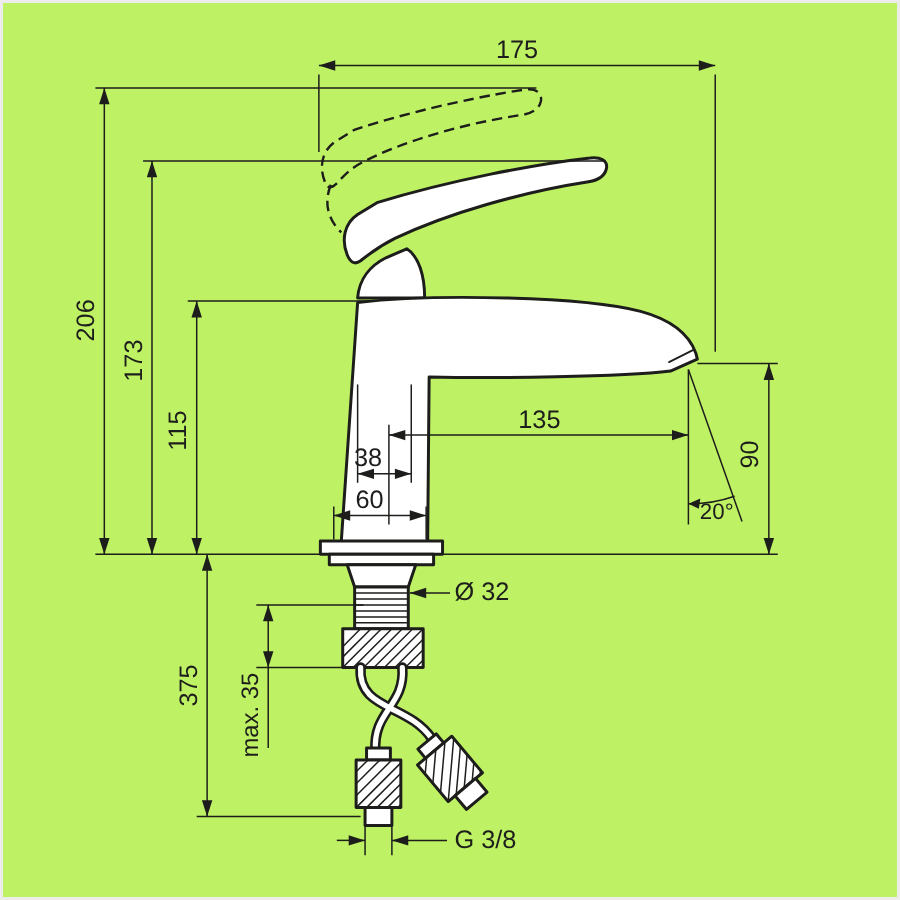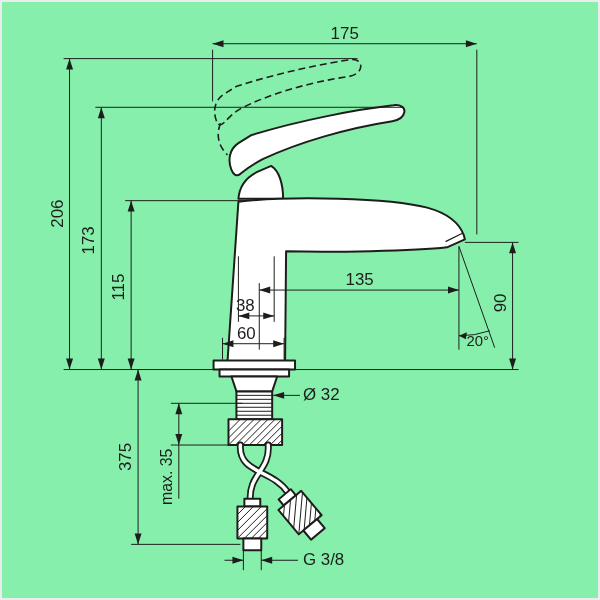--- a/index.html
+++ b/index.html
@@ -1,18 +1,18 @@
 <!DOCTYPE html>
 <html><head>
 <meta charset="utf-8">
 <style>
   html,body{margin:0;padding:0;background:#ffffff;}
   .frame{
     width:600px;height:600px;box-sizing:border-box;
-    background:#86efac;border:2px solid #ececec;
+    background:#bef264;border:2px solid #ececec;
     font-family:"Liberation Sans", sans-serif;
   }
   svg{display:block;width:100%;height:100%;}
   .outline{stroke:#1d1d1b;stroke-width:2;fill:#ffffff;stroke-linejoin:round;stroke-linecap:round;}
   .outline-thin{stroke:#1d1d1b;stroke-width:1.2;fill:none;stroke-linecap:round;}
   .dashed{stroke:#1d1d1b;stroke-width:1.6;fill:none;stroke-dasharray:7 4;stroke-linejoin:round;}
   .dim{stroke:#1d1d1b;stroke-width:1;fill:none;}
   .arrow{fill:#1d1d1b;stroke:none;}
   .hatch{stroke:#1d1d1b;stroke-width:1;fill:none;}
   .hose-outer{stroke:#1d1d1b;stroke-width:7;fill:none;stroke-linecap:round;}

